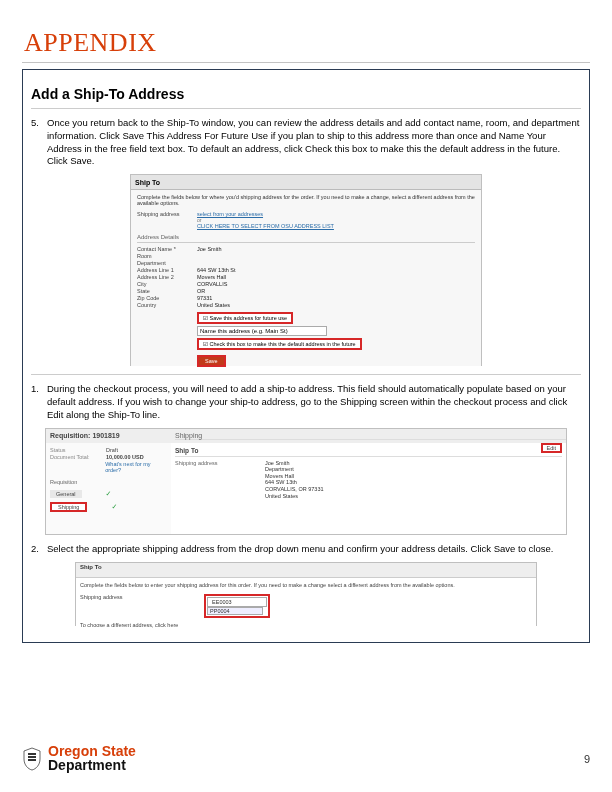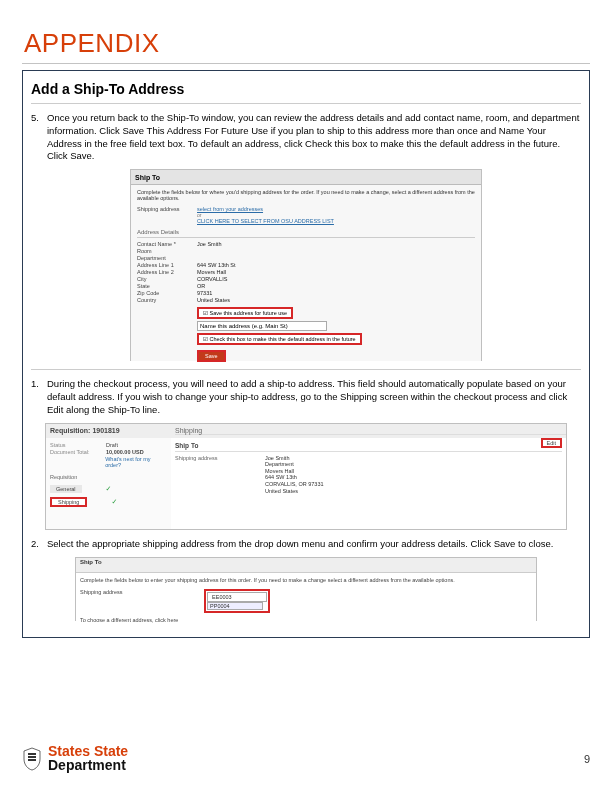--- a/index.html
+++ b/index.html
@@ -11,30 +11,31 @@
     background: #fff;
     position: relative;
     color: #000;
   }
   .page-title {
     color: #d73f09;
     font-size: 26px;
     font-weight: normal;
     margin: 28px 0 4px 24px;
     letter-spacing: 0.5px;
+    font-family: Liberation Serif, serif;
   }
   .hr {
     border: none;
     border-top: 1px solid #c3c3c3;
     margin: 0 22px 6px 22px;
   }
   .content-box {
     border: 1px solid #2a3b53;
     margin: 0 22px 10px 22px;
-    padding: 6px 8px 8px 8px;
+    padding: 12px 8px 8px 8px;
   }
   .section-heading {
     font-size: 14px;
     font-weight: bold;
     margin: 4px 0 6px 0;
   }
   .inner-hr {
     border: none;
     border-top: 1px solid #ccc;
     margin: 2px 0 8px 0;
@@ -270,18 +271,18 @@
   <div class="logo">
     <span class="crest">
       <svg viewBox="0 0 20 24">
           <path d="M10 1 L18 4 V12 C18 18 14 22 10 23 C6 22 2 18 2 12 V4 Z" fill="none" stroke="#000" stroke-width="0.6"></path>
           <rect x="6" y="6" width="8" height="2" fill="#333"></rect>
           <rect x="6" y="9" width="8" height="2" fill="#333"></rect>
           <rect x="6" y="12" width="8" height="2" fill="#333"></rect>
         </svg>
     </span>
     <span class="logo-text">
-      <span class="logo-os">States State</span>
+      <span class="logo-os">Oregon State</span>
       <span class="logo-uni">Department</span>
     </span>
   </div>
   <div class="pg">9</div>
 </div>
 
 </body></html>

